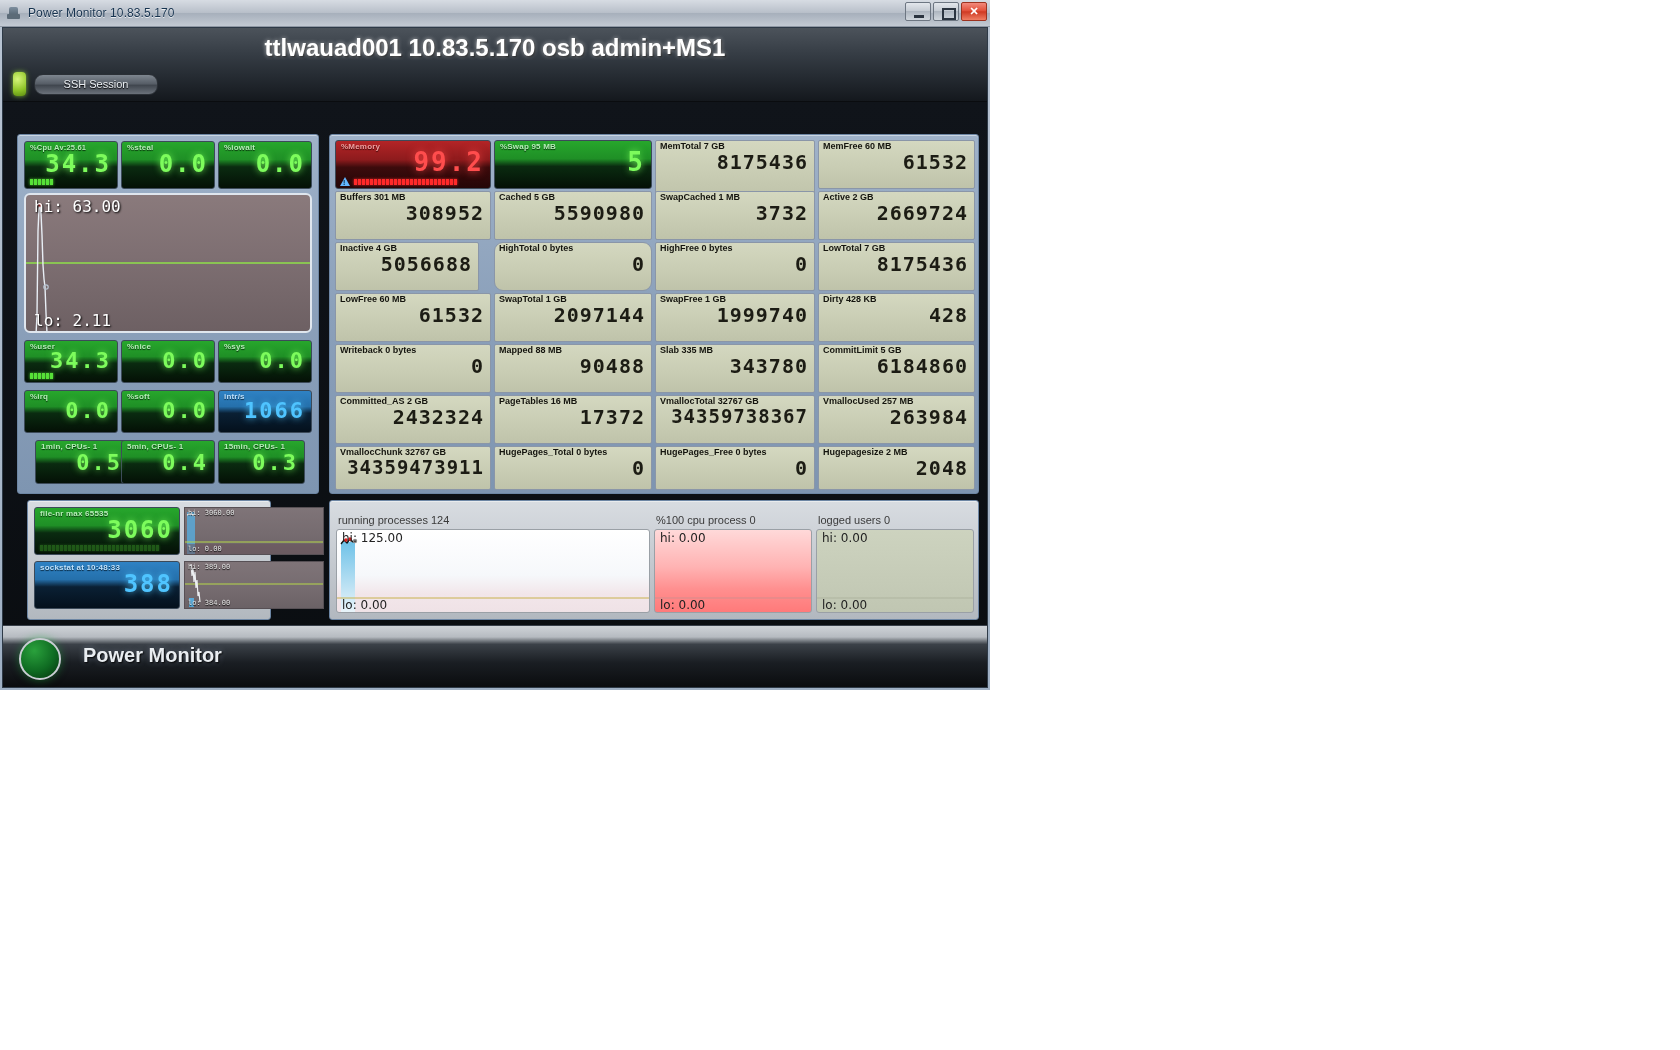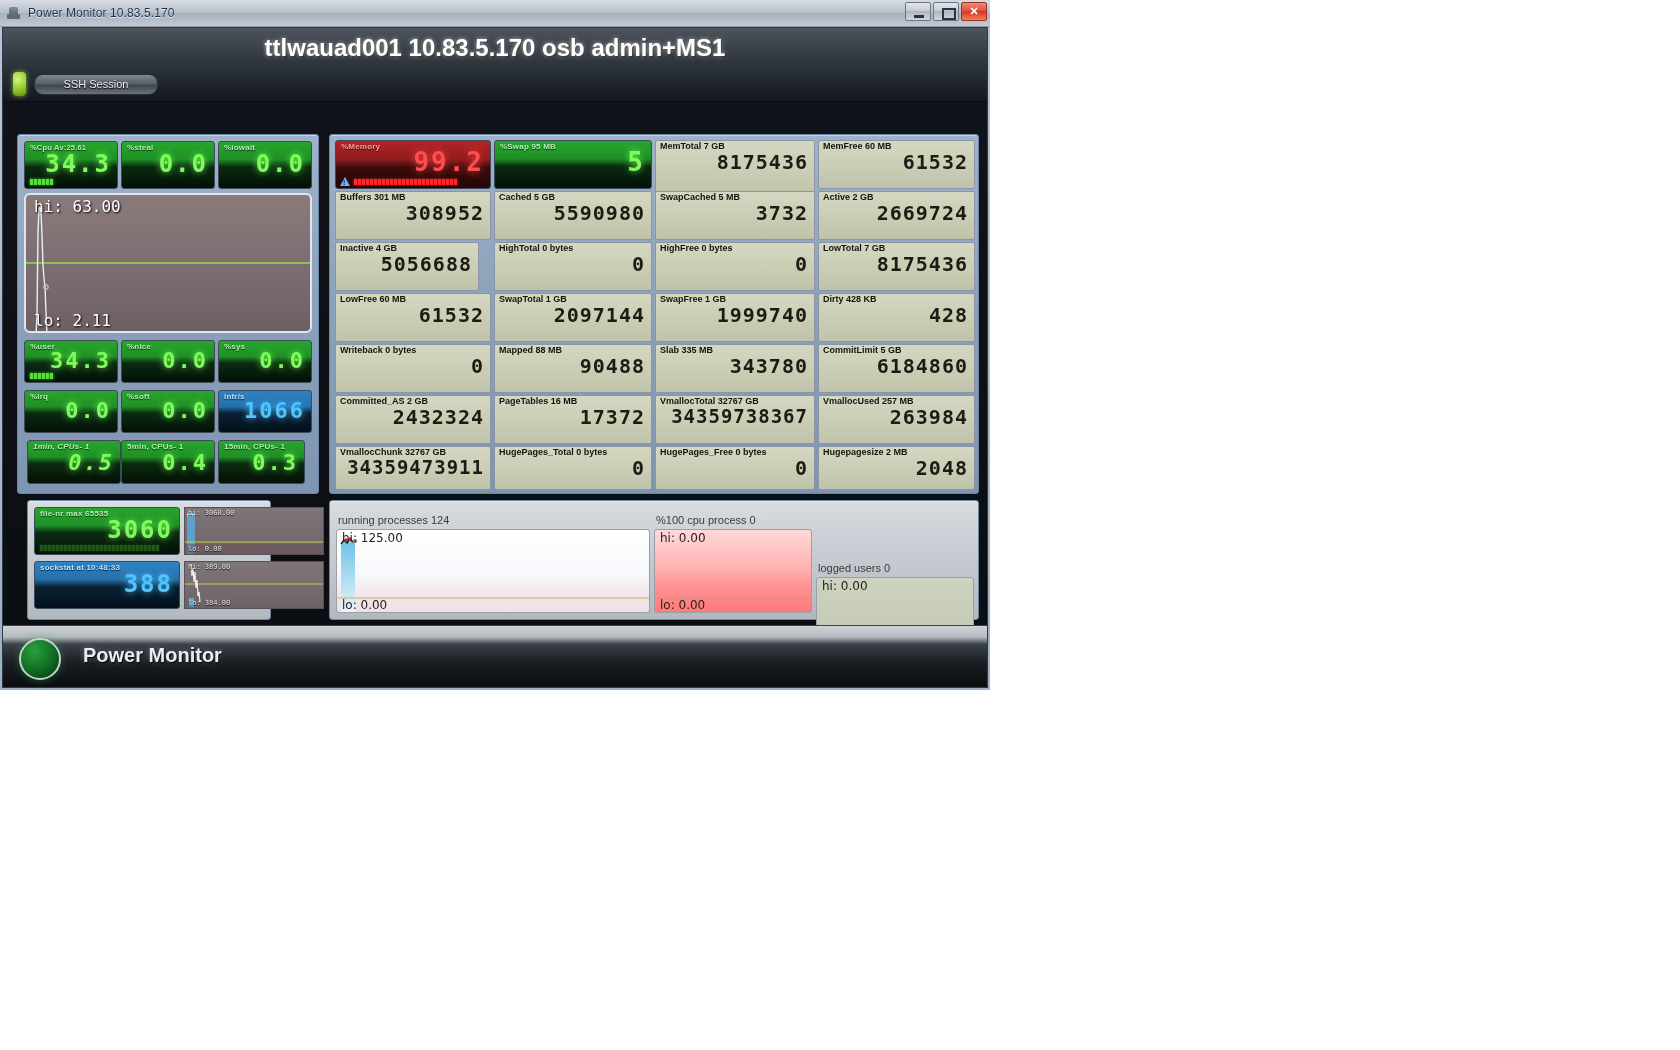--- a/index.html
+++ b/index.html
@@ -334,21 +334,21 @@
         </div>
         <div class="lcd green" style="left:103px;top:255px;width:94px;height:43px;">
           <div class="cap">%soft</div>
           <div class="val" style="font-size:22px;top:7px;">0.0</div>
         </div>
         <div class="lcd blue" style="left:200px;top:255px;width:94px;height:43px;">
           <div class="cap">intr/s</div>
           <div class="val" style="font-size:22px;top:7px;">1066</div>
         </div>
 
-        <div class="lcd green" style="left:9px;top:305px;width:94px;height:44px;font-style:italic;">
+        <div class="lcd green" style="left:17px;top:305px;width:94px;height:44px;">
           <div class="cap">1min, CPUs- 1</div>
           <div class="val" style="font-size:22px;top:9px;">0.5</div>
         </div>
         <div class="lcd green" style="left:103px;top:305px;width:94px;height:44px;">
           <div class="cap">5min, CPUs- 1</div>
           <div class="val" style="font-size:22px;top:9px;">0.4</div>
         </div>
         <div class="lcd green" style="left:200px;top:305px;width:87px;height:44px;text-align:center;">
           <div class="cap">15min, CPUs- 1</div>
           <div class="val" style="font-size:22px;top:9px;">0.3</div>
@@ -406,33 +406,33 @@
 
         <div class="mtile" style="left:5px;top:56px;width:156px;height:49px;">
           <div class="cap">Buffers 301 MB</div>
           <div class="val">308952</div>
         </div>
         <div class="mtile" style="left:164px;top:56px;width:158px;height:49px;">
           <div class="cap">Cached 5 GB</div>
           <div class="val">5590980</div>
         </div>
         <div class="mtile" style="left:325px;top:56px;width:160px;height:49px;">
-          <div class="cap">SwapCached 5 MB</div>
+          <div class="cap">SwapCached 1 MB</div>
           <div class="val">3732</div>
         </div>
         <div class="mtile" style="left:488px;top:56px;width:157px;height:49px;">
           <div class="cap">Active 2 GB</div>
           <div class="val">2669724</div>
         </div>
 
         <div class="mtile" style="left:5px;top:107px;width:144px;height:49px;">
           <div class="cap">Inactive 4 GB</div>
           <div class="val">5056688</div>
         </div>
-        <div class="mtile" style="left:164px;top:107px;width:158px;height:49px;">
+        <div class="mtile" style="left:164px;top:107px;width:158px;height:49px;border-radius:9px;">
           <div class="cap">HighTotal 0 bytes</div>
           <div class="val">0</div>
         </div>
         <div class="mtile" style="left:325px;top:107px;width:160px;height:49px;">
           <div class="cap">HighFree 0 bytes</div>
           <div class="val">0</div>
         </div>
         <div class="mtile" style="left:488px;top:107px;width:157px;height:49px;">
           <div class="cap">LowTotal 7 GB</div>
           <div class="val">8175436</div>
@@ -599,21 +599,21 @@
           <div class="blab">%100 cpu process 0</div>
           <div class="area" style="background:linear-gradient(180deg,#ffd9d9 0%,#ffb3b3 45%,#ff8f8f 72%,#ff7a7a 100%);">
             <svg width="156" height="82" viewBox="0 0 156 82" preserveAspectRatio="none">
               <line x1="0" y1="68" x2="156" y2="68" stroke="#d38d8d" stroke-width="1"></line>
             </svg>
           </div>
           <div class="hi">hi: 0.00</div>
           <div class="lo">lo: 0.00</div>
         </div>
 
-        <div class="bchart" style="left:486px;top:28px;width:158px;height:84px;margin-top:48px;">
+        <div class="bchart" style="left:486px;top:28px;width:158px;height:84px;">
           <div class="blab">logged users 0</div>
           <div class="area" style="background:linear-gradient(180deg,#cdd3bf 0%,#c6ccb8 55%,#c0c6b2 100%);">
             <svg width="156" height="82" viewBox="0 0 156 82" preserveAspectRatio="none">
               <line x1="0" y1="68" x2="156" y2="68" stroke="#aeb49f" stroke-width="1"></line>
             </svg>
           </div>
           <div class="hi">hi: 0.00</div>
           <div class="lo">lo: 0.00</div>
         </div>
       </div>

